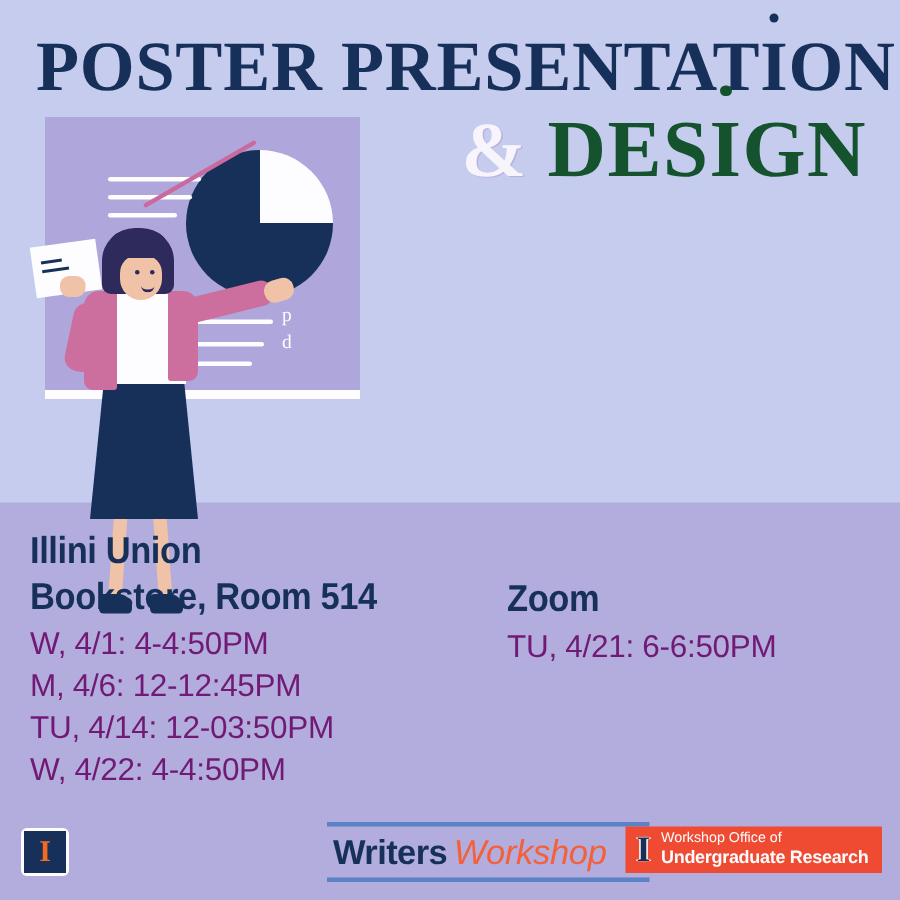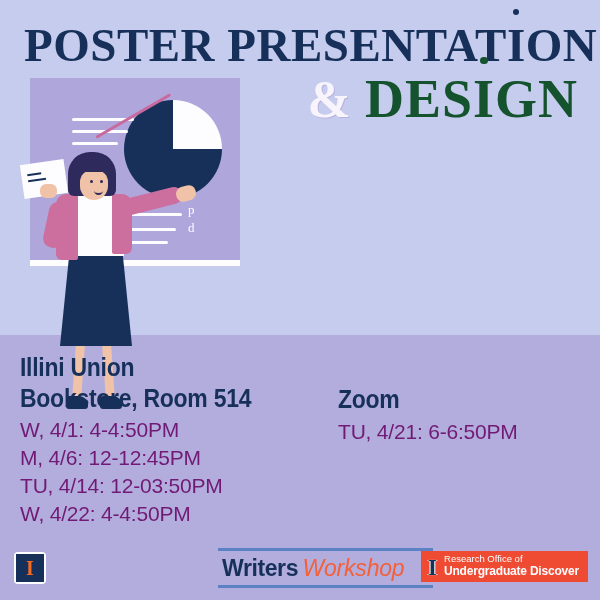--- a/index.html
+++ b/index.html
@@ -189,19 +189,19 @@
       <div class="ww-body">
         <span class="ww-1">Writers</span>
         <span class="ww-2">Workshop</span>
       </div>
       <div class="ww-rule"></div>
     </div>
 
     <div class="logo-ur">
       <span class="ur-mark">I</span>
       <span class="ur-text">
-        <div class="ur-1">Research Office of</div>
-        <div class="ur-2">Undergraduate Discover</div>
+        <div class="ur-1">Workshop Office of</div>
+        <div class="ur-2">Undergraduate Research</div>
       </span>
     </div>
 
   </div>
 </div>
 
 </body></html>

